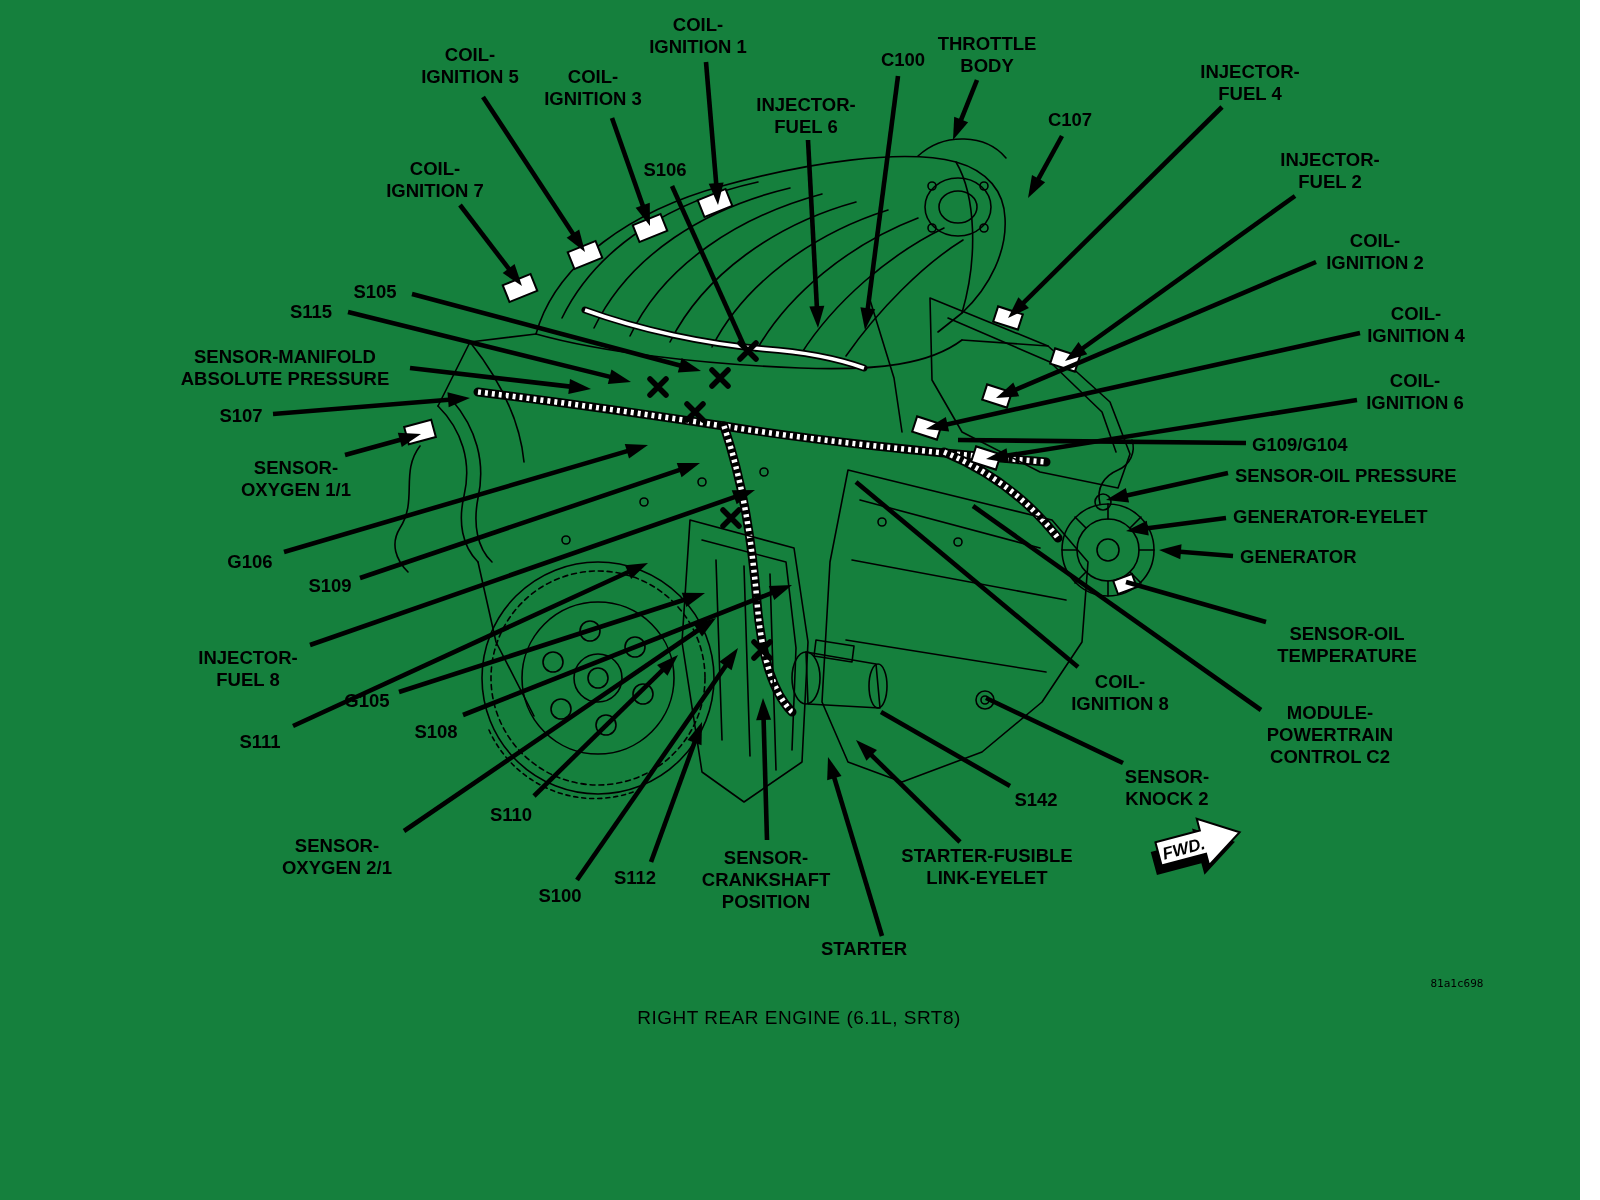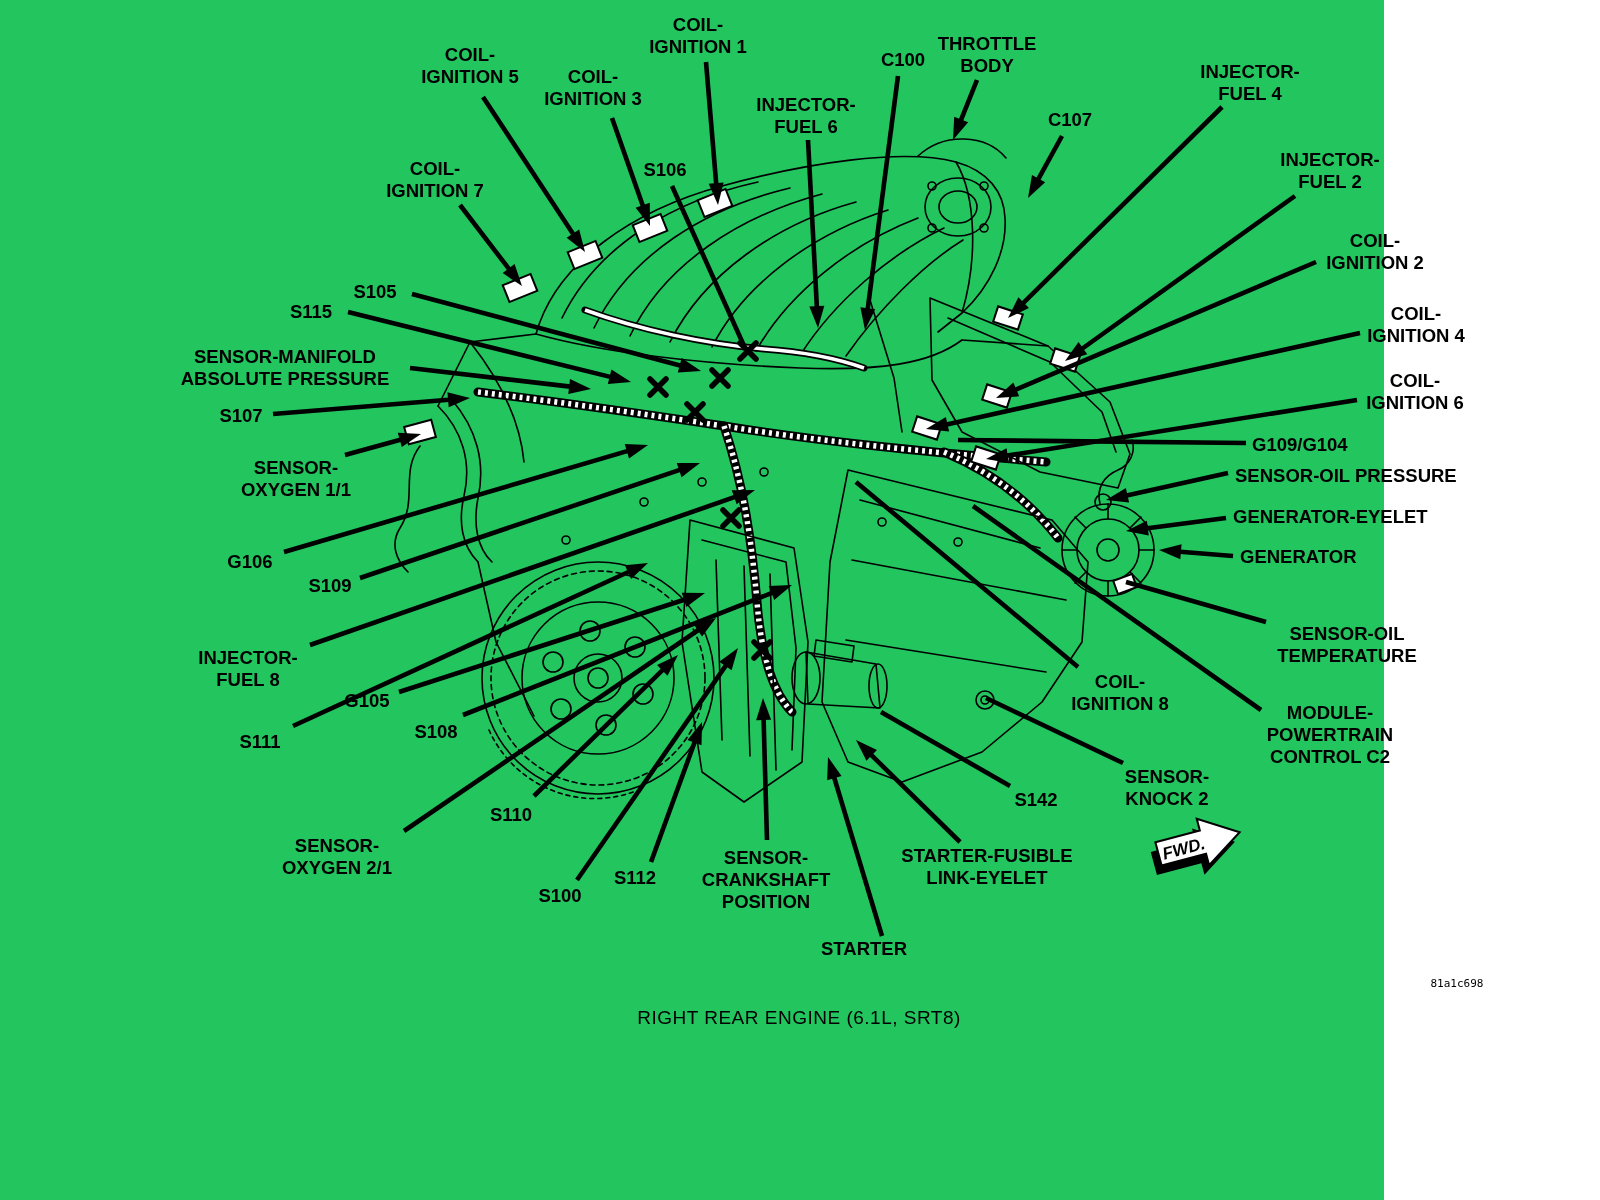--- a/index.html
+++ b/index.html
@@ -1,16 +1,16 @@
 <!DOCTYPE html>
 <html><head>
 <meta charset="utf-8">
 <style>
   html,body{margin:0;padding:0;background:#ffffff;}
-  #stage{width:1384px;height:1200px;position:relative;background:#22c55e;}
+  #stage{width:1580px;height:1200px;position:relative;background:#15803d;}
   svg{display:block;}
   .lbl{font-family:"Liberation Sans",sans-serif;font-weight:bold;font-size:18.5px;fill:#000;}
   .title{font-family:"Liberation Sans",sans-serif;font-size:19px;fill:#000;letter-spacing:.5px;}
   .code{font-family:"DejaVu Sans Mono",monospace;font-size:11px;fill:#000;}
   .fwd{font-family:"Liberation Sans",sans-serif;font-style:italic;font-weight:bold;font-size:17px;fill:#000;}
   .leader{stroke:#000;stroke-width:4.6;fill:none;}
   .head{fill:#000;stroke:none;}
   .splice{stroke:#000;stroke-width:5.5;fill:none;stroke-linecap:round;}
   .art{stroke:#000;fill:none;stroke-width:1.6;stroke-linejoin:round;stroke-linecap:round;}
   .artf{fill:#fff;stroke:#000;stroke-width:2;}

